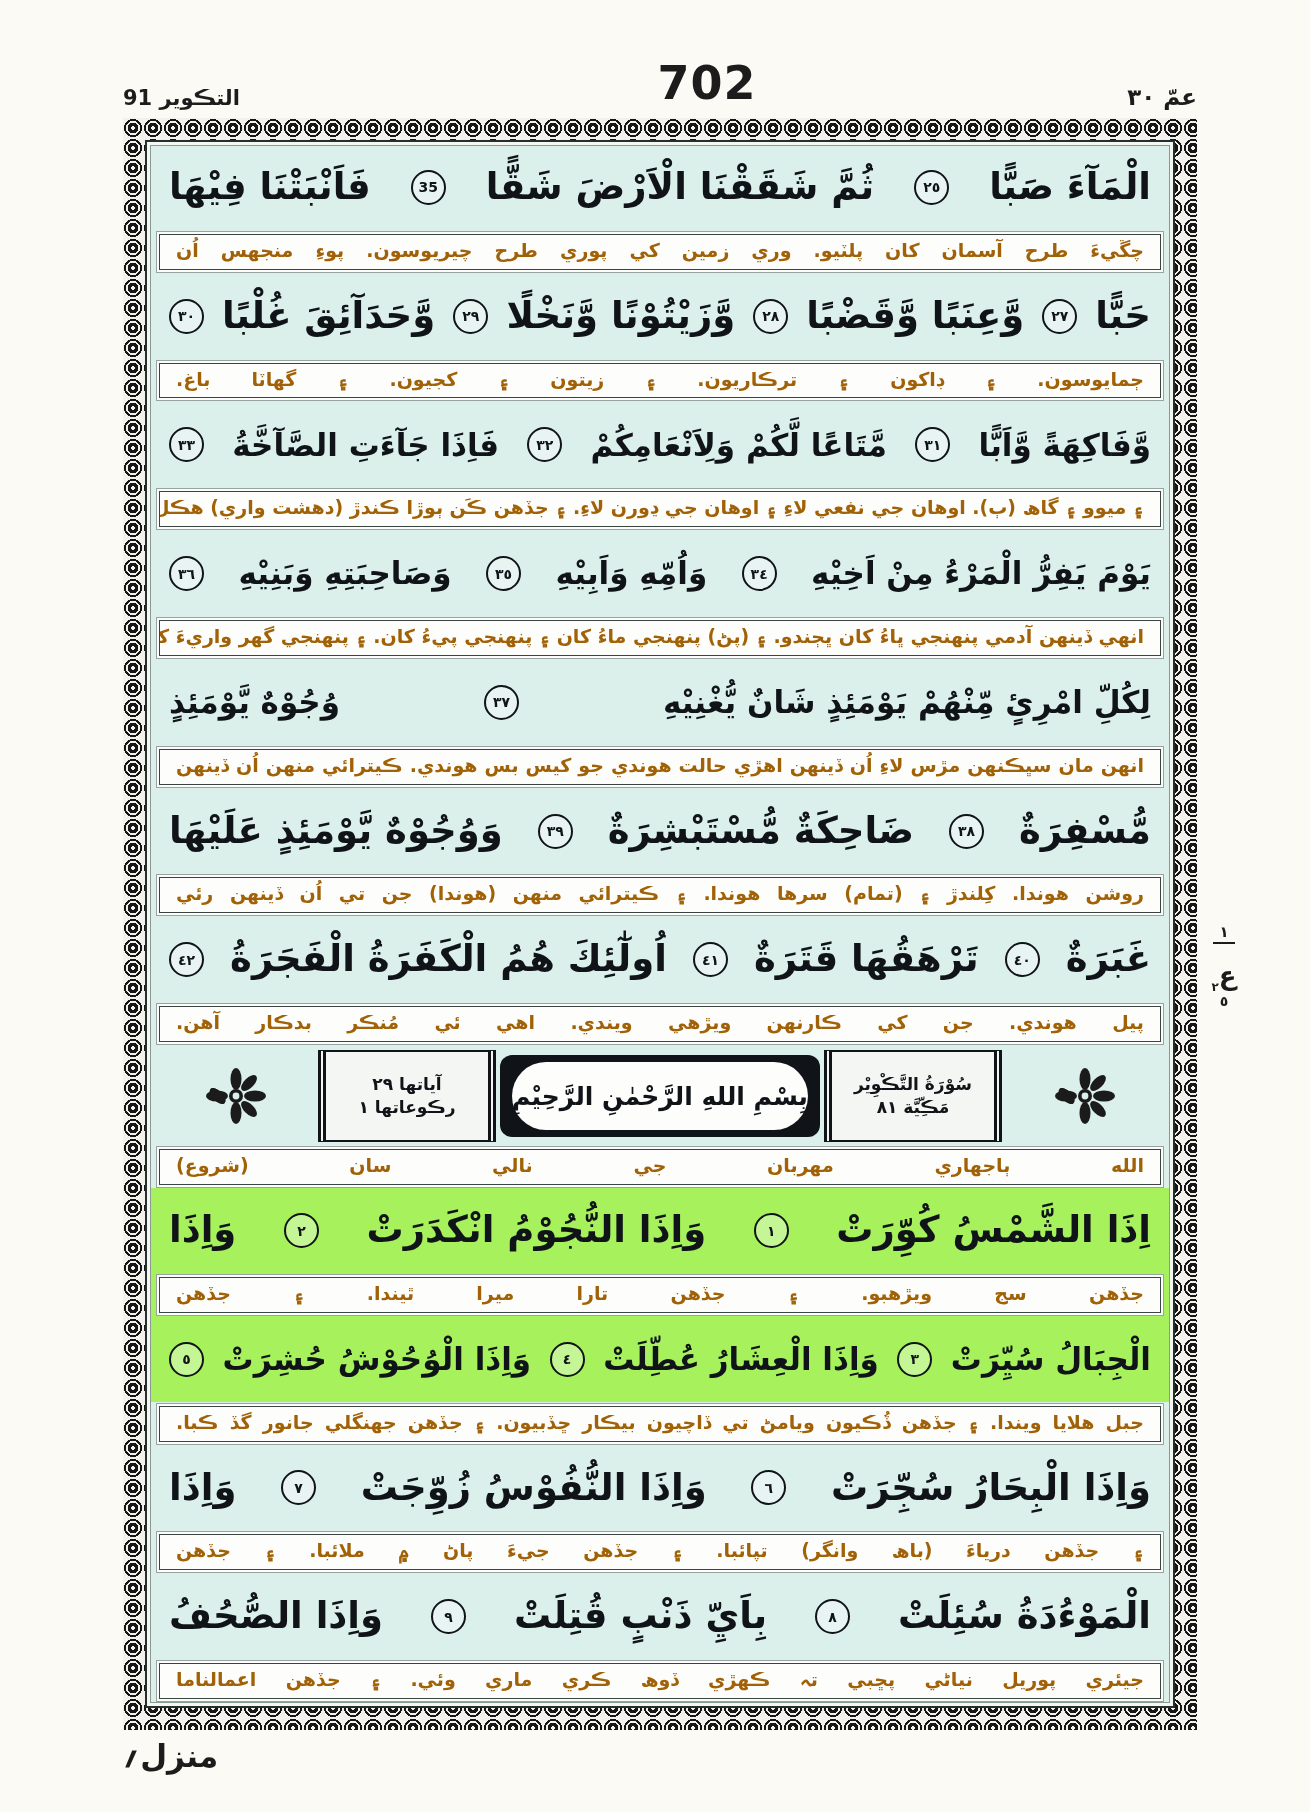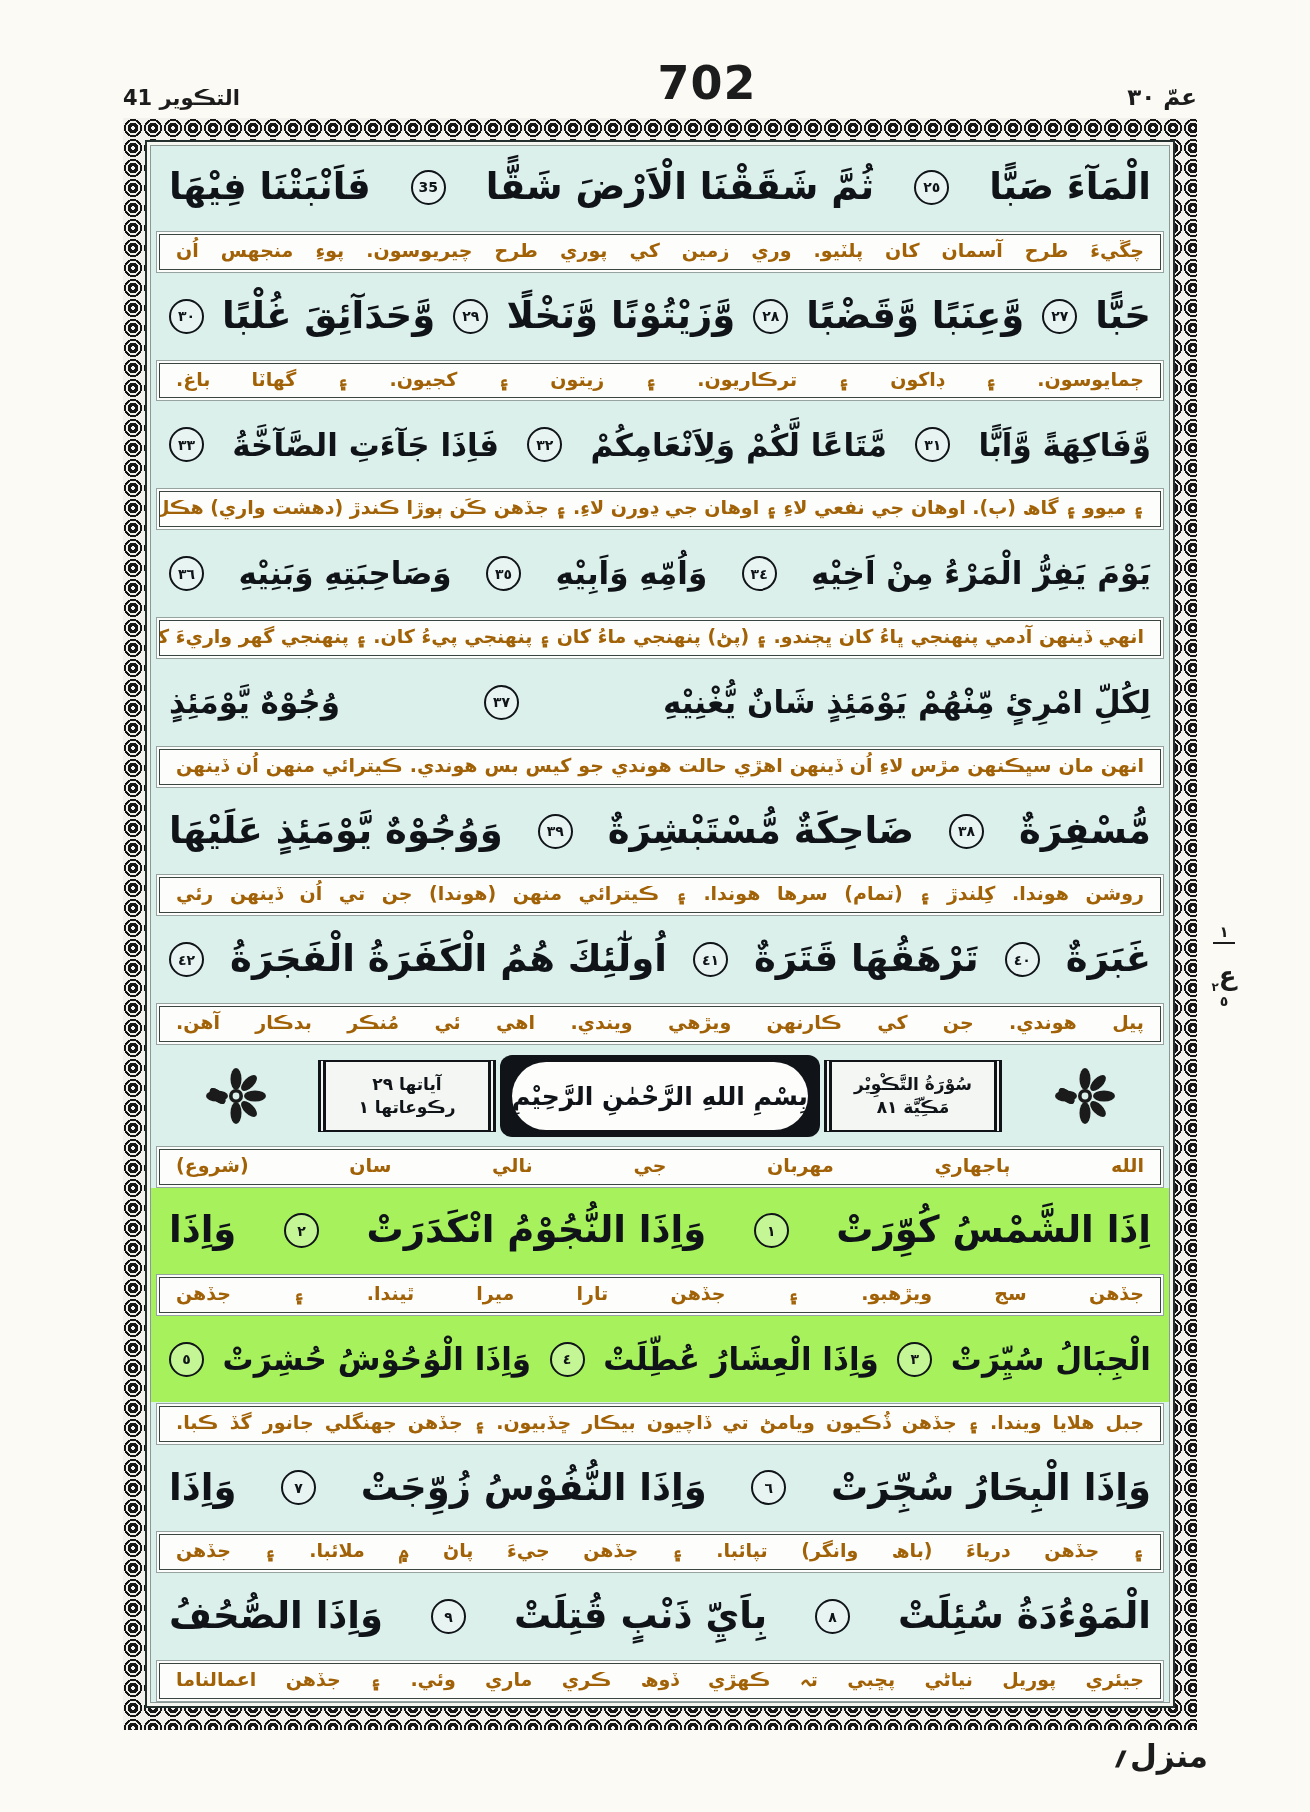--- a/index.html
+++ b/index.html
@@ -74,63 +74,63 @@
     white-space:nowrap;overflow:hidden;
   }
 
   
   .bismillah-band{
     flex:0 0 92px;display:flex;direction:rtl;align-items:center;
     justify-content:center;gap:4px;padding:4px 6px;
   }
   .orn{flex:1;display:flex;align-items:center;justify-content:center;}
   .title-box{
-    flex:0 0 178px;height:72px;box-sizing:border-box;
+    flex:0 0 178px;height:92px;box-sizing:border-box;
     background:#f4f6f3;border:2px solid #101418;
     border-left:8px double #101418;border-right:8px double #101418;
     display:flex;align-items:center;justify-content:center;text-align:center;
     font-size:17px;font-weight:bold;line-height:1.35;padding:2px 6px;
     color:#101418;
   }
   .bism-cart{
     flex:0 0 318px;height:82px;box-sizing:border-box;
     background:#101418;border-radius:12px;
     display:flex;align-items:center;justify-content:center;padding:7px 12px;
   }
   .bism-pill{
     flex:1;height:100%;background:#fdfdfb;border-radius:36px;
     display:flex;align-items:center;justify-content:center;
     font-size:25px;font-weight:bold;color:#101418;white-space:nowrap;
   }
   .bismillah-trans{flex:0 0 42px;display:flex;align-items:center;}
 
   
   .footer{
-    position:absolute;left:134px;top:1738px;width:1074px;
-    text-align:right;font-size:31px;font-weight:bold;color:#1c1c1c;direction:rtl;
+    position:absolute;left:122px;top:1738px;width:1074px;
+    text-align:left;font-size:31px;font-weight:bold;color:#1c1c1c;direction:rtl;
   }
   .ruku-marker{
     position:absolute;left:1203px;top:925px;width:42px;
     display:flex;flex-direction:column;align-items:center;
     font-weight:bold;color:#1c1c1c;line-height:1;direction:rtl;
   }
   .ruku-top{font-size:15px;border-bottom:2px solid #1c1c1c;padding:0 6px 2px;}
   .ruku-ain{font-size:26px;margin-top:19px;}
   .ruku-ain sub{font-size:12px;}
   .ruku-bottom{font-size:14px;margin-top:1px;}
 </style>
 </head>
 <body>
 
 <div class="page">
 
   <div class="header">
     <span class="hdr-right">عمّ ۳۰</span>
     <span class="hdr-page">702</span>
-    <span class="hdr-left">التڪوير 41</span>
+    <span class="hdr-left">التڪوير 91</span>
   </div>
 
   <div class="frame">
     <div class="inner">
 
       <div class="rows-mount" id="rows-top"><div class="arabic-band">
             <div class="arabic-line">
               <span class="aseg">الْمَآءَ صَبًّا</span>
               <span class="verse-circle">٢٥</span>
               <span class="aseg">ثُمَّ شَقَقْنَا الْاَرْضَ شَقًّا</span>

